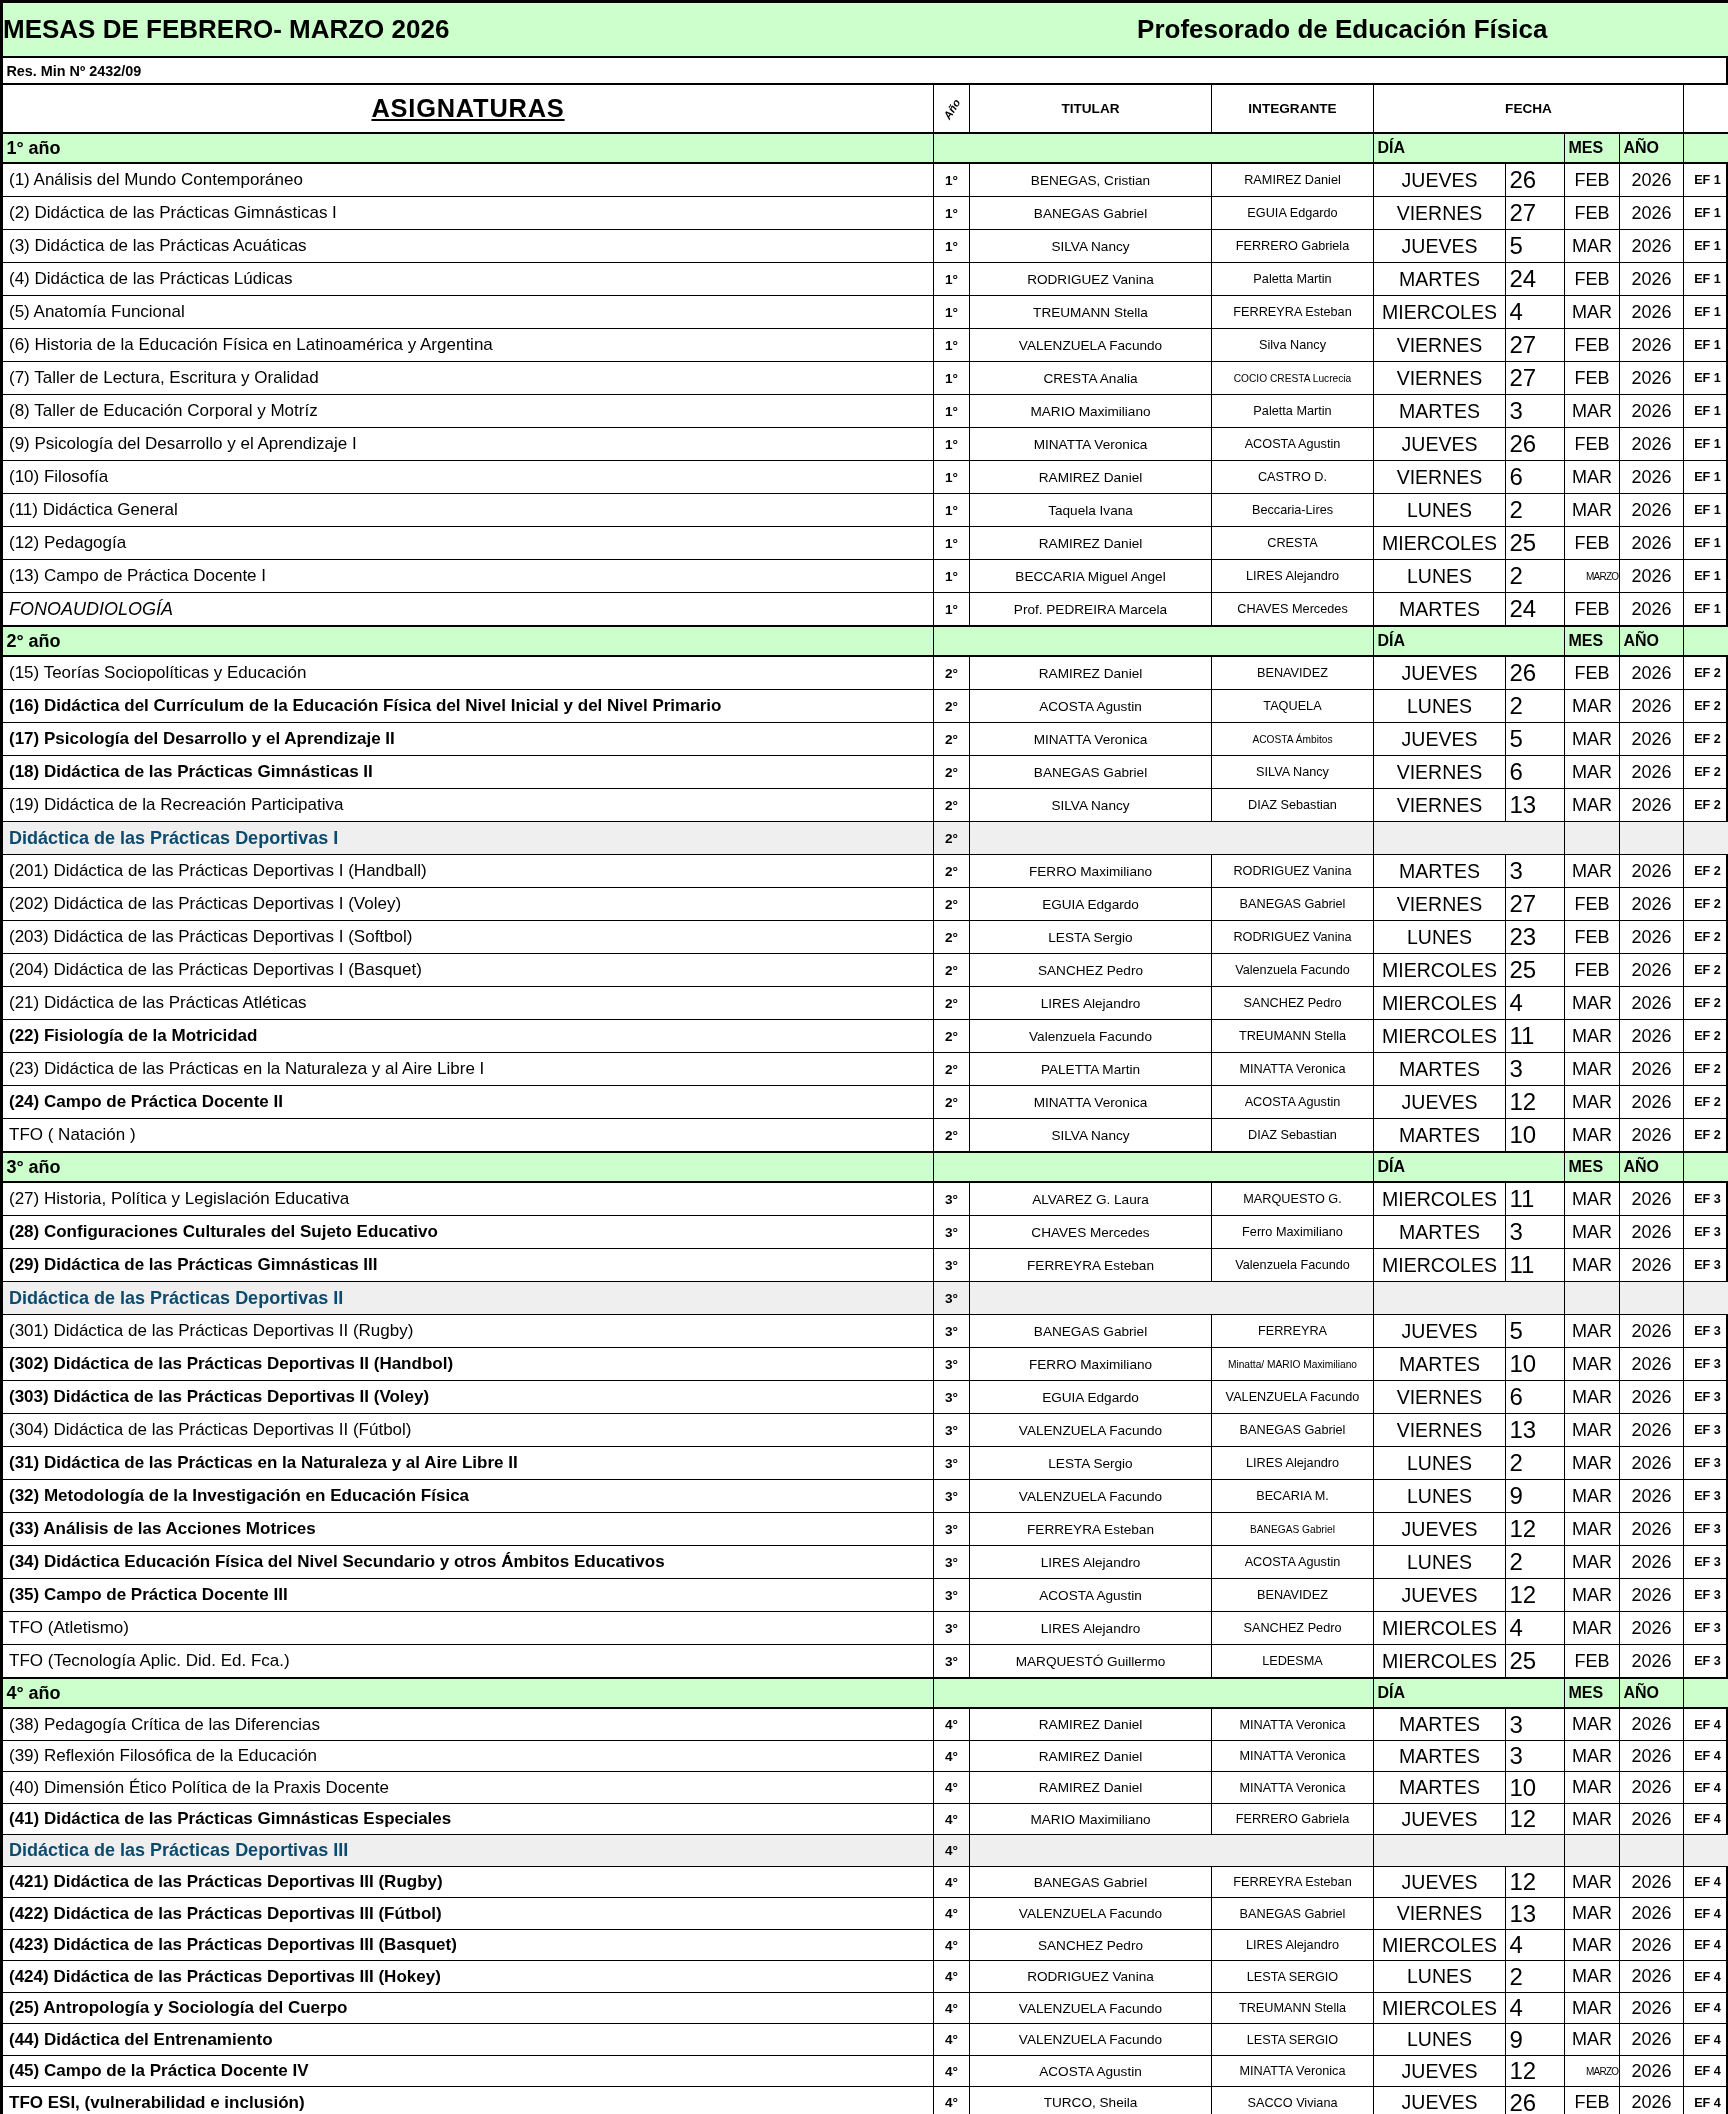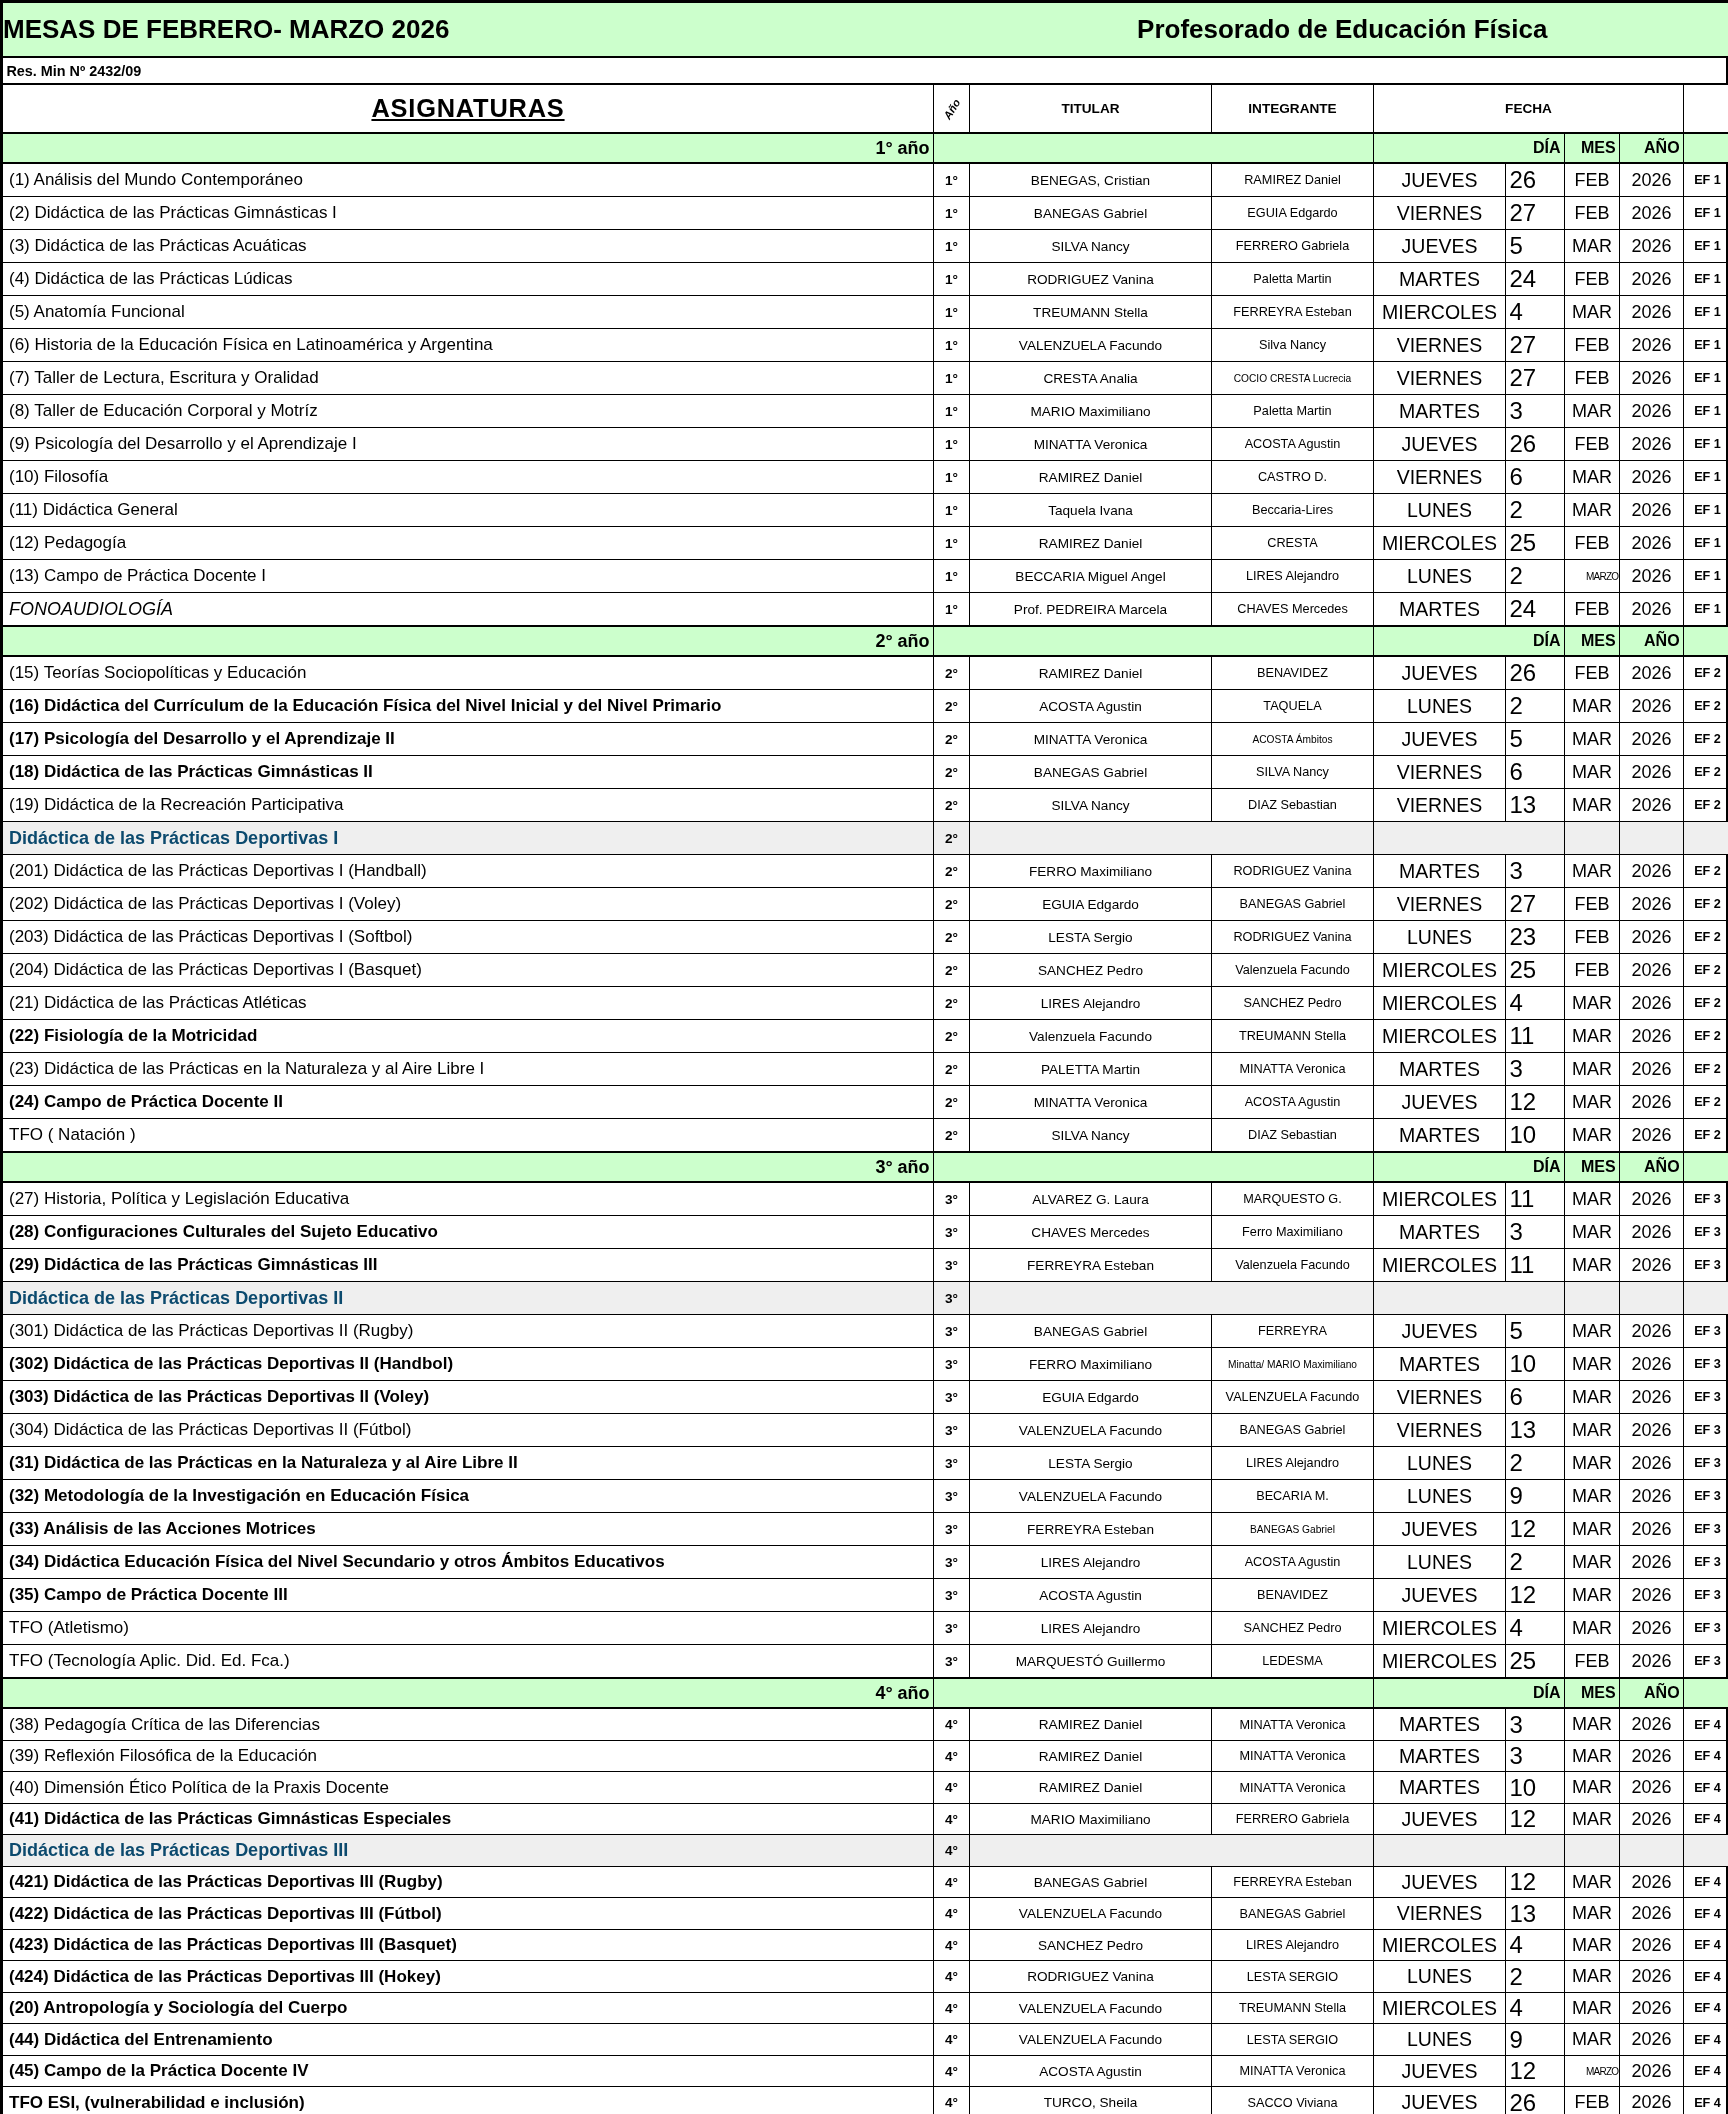--- a/index.html
+++ b/index.html
@@ -11,21 +11,21 @@
   tr.titleband td{background:#CCFFCC; height:53px; border-bottom:2.5px solid #000; position:relative;}
   .title-left{position:absolute; left:0; top:0; width:47%; text-align:left; font-size:26px; font-weight:bold; line-height:53px;}
   .title-right{position:absolute; left:55%; top:0; width:45%; text-align:center; font-size:26px; font-weight:bold; line-height:53px;}
   tr.resrow td{height:25.4px; font-weight:bold; font-size:14.4px; border-bottom:2.5px solid #000; text-align:left;}
   
   tr.colhead td{height:47px; border-bottom:2.5px solid #000; text-align:center; font-weight:bold; background:#fff;}
   .h-asig{font-size:25.4px; letter-spacing:0.8px;text-decoration:underline;}
   .h-small{font-size:13.6px;}
   .rot{display:inline-block; transform:rotate(-58deg); font-size:11px; font-weight:bold; font-style:italic;}
   
-  tr.band td{background:#CCFFCC; border-top:2.5px solid #000; border-bottom:2.5px solid #000; height:28px; text-align:right; font-weight:bold;}
+  tr.band td{background:#CCFFCC; border-top:2.5px solid #000; border-bottom:2.5px solid #000; height:28px; text-align:left; font-weight:bold;}
   tr.band td.bandlabel{font-size:18px;}
   tr.band td.bandsub{font-size:16px;}
   
   tr.body td{height:32px;}
   tr.body.compact td{height:30.5px;}
   td.c-subj{font-size:17px; text-align:left; padding-left:6px;}
   td.c-subj.bold{font-weight:bold;}
   td.c-subj.italic{font-style:italic; font-family:Liberation Sans, sans-serif; font-size:18px;}
   td.c-subj.subhead{color:#0c4a6e; font-weight:bold; font-size:18px;}
   td.c-year{text-align:center; font-weight:bold; font-size:13.6px;}
@@ -680,21 +680,21 @@
           <td class="c-year">4°</td>
           <td class="c-tit">RODRIGUEZ Vanina</td>
           <td class="c-int">LESTA SERGIO</td>
           <td class="c-dia">LUNES</td>
           <td class="c-num">2</td>
           <td class="c-mes">MAR</td>
           <td class="c-anio">2026</td>
           <td class="c-ef">EF 4</td>
         </tr>
         <tr class="body compact">
-          <td class="c-subj bold">(20) Antropología y Sociología del Cuerpo</td>
+          <td class="c-subj bold">(25) Antropología y Sociología del Cuerpo</td>
           <td class="c-year">4°</td>
           <td class="c-tit">VALENZUELA Facundo</td>
           <td class="c-int">TREUMANN Stella</td>
           <td class="c-dia">MIERCOLES</td>
           <td class="c-num">4</td>
           <td class="c-mes">MAR</td>
           <td class="c-anio">2026</td>
           <td class="c-ef">EF 4</td>
         </tr>
         <tr class="body compact">

